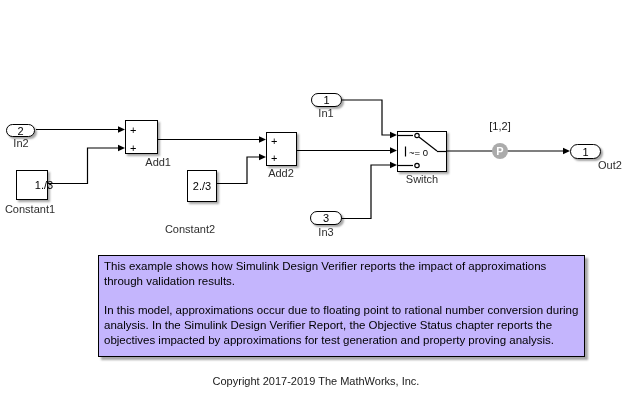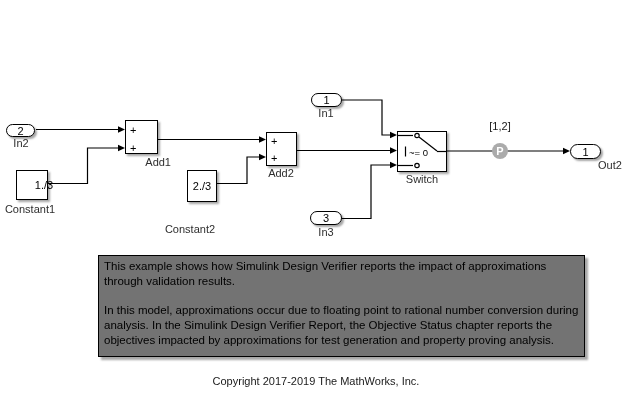--- a/index.html
+++ b/index.html
@@ -31,21 +31,21 @@
     position:absolute;left:492px;top:143px;width:16px;height:16px;border-radius:50%;
     background:#ababab;color:#fff;font-size:11px;font-weight:bold;z-index:4;
     display:flex;align-items:center;justify-content:center;
   }
   .annotation{
     position:absolute;left:478px;top:120px;width:44px;text-align:center;
     font-size:11px;color:#1a1a1a;z-index:2;
   }
   .descbox{
     position:absolute;left:98px;top:255px;width:487px;height:102px;box-sizing:border-box;
-    border:1px solid #000;background:#737373;box-shadow:2.5px 2.5px 2px rgba(0,0,0,0.35);
+    border:1px solid #000;background:#c4b5fd;box-shadow:2.5px 2.5px 2px rgba(0,0,0,0.35);
     padding:3px 5px;font-size:11.5px;line-height:15px;z-index:2;
   }
   .descbox p{margin:0;}
   .descbox p + p{margin-top:14px;}
   .copyright{
     position:absolute;left:0;top:375px;width:592px;text-align:center;
     font-size:11px;color:#1a1a1a;padding-left:20px;
   }
 </style>
 </head>

